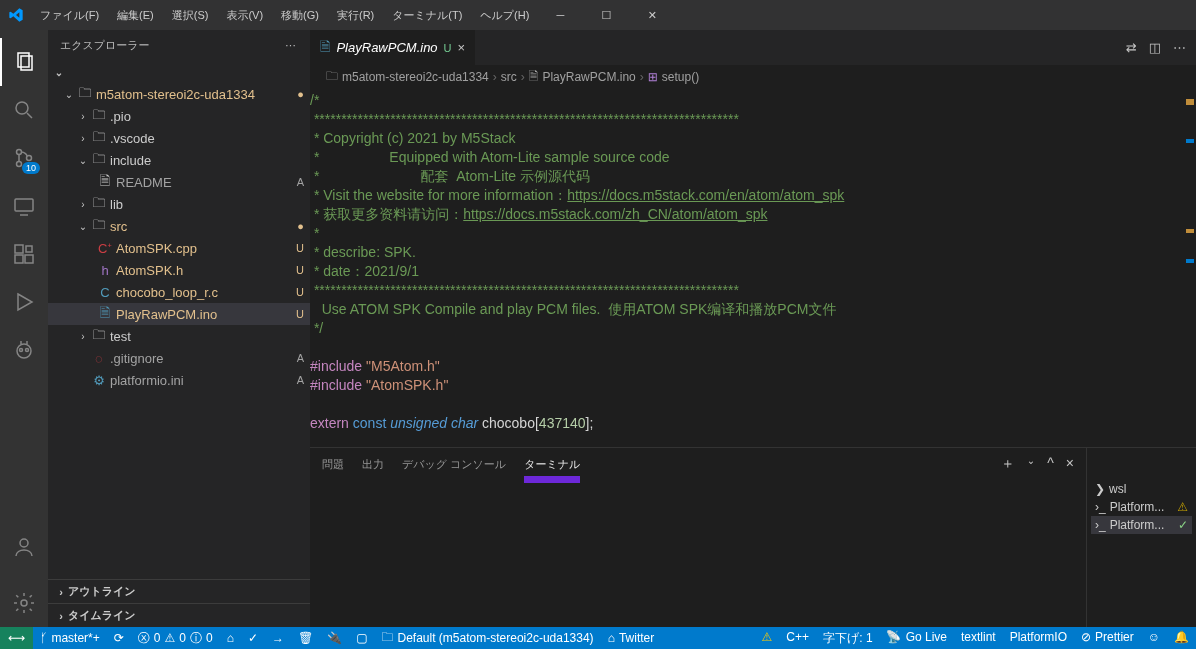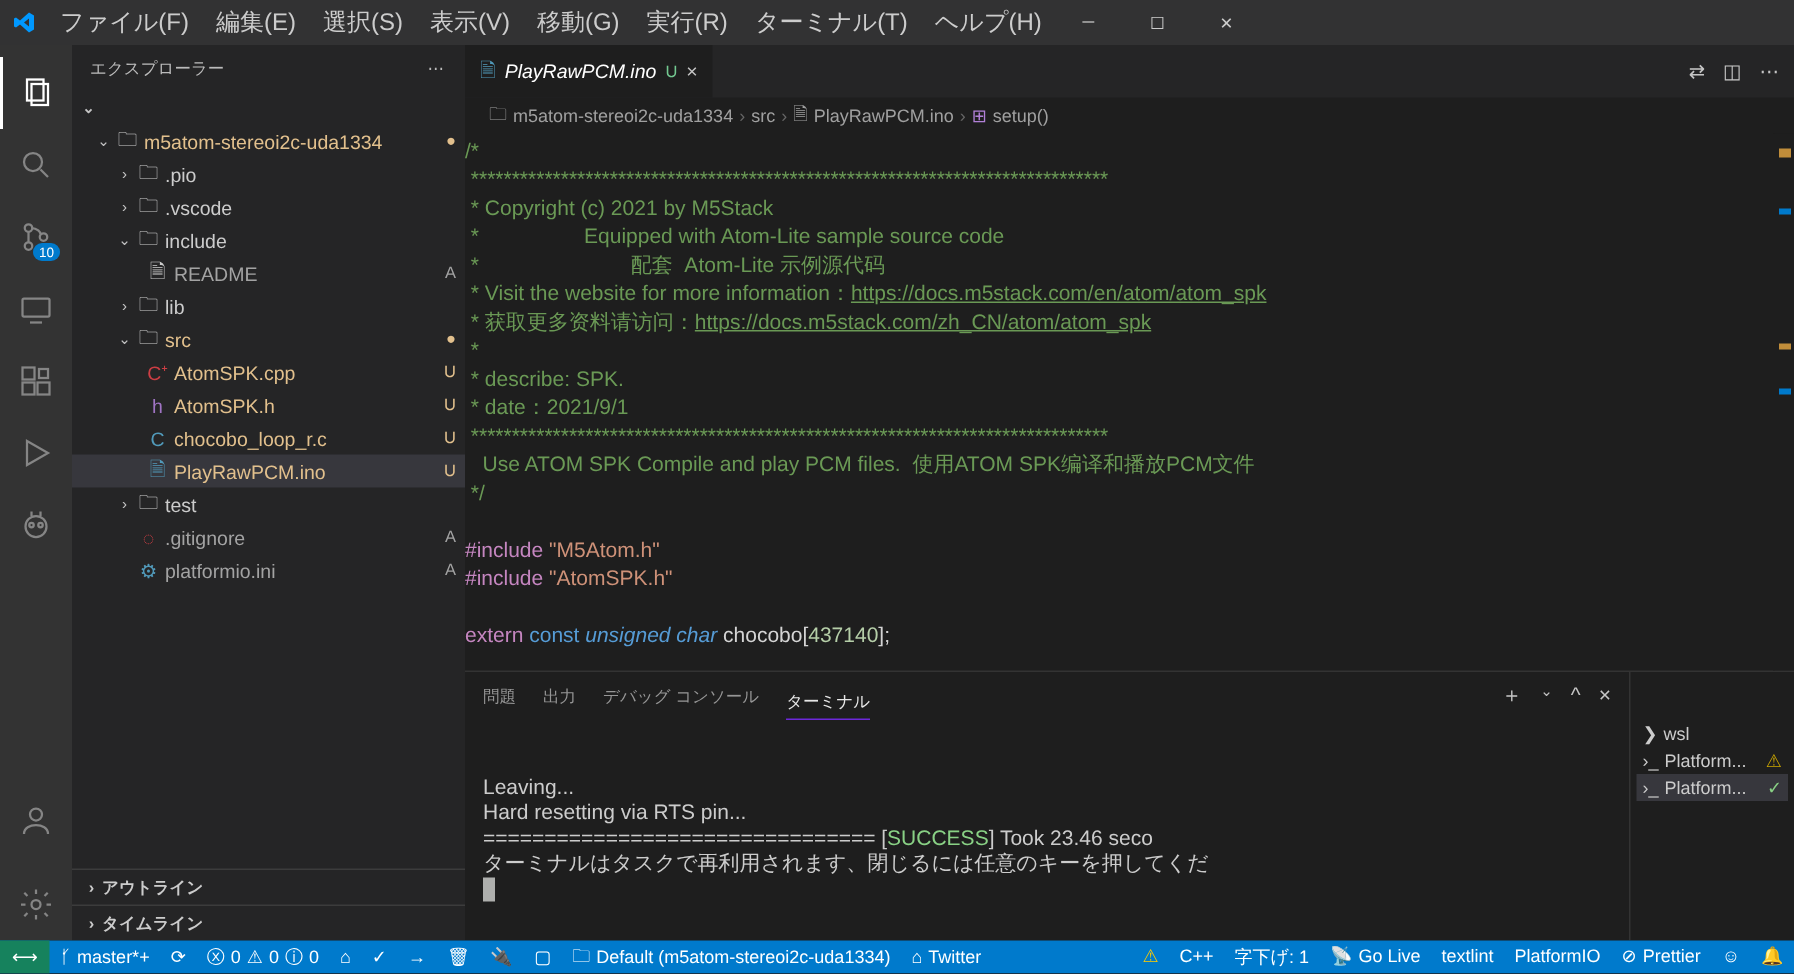--- a/index.html
+++ b/index.html
@@ -1,20 +1,20 @@
 <!DOCTYPE html>
 <html><head>
 <meta charset="utf-8">
 <style>
 * { margin: 0; padding: 0; box-sizing: border-box; font-family: "Segoe UI", "Yu Gothic UI", sans-serif; }
 body { background: #1e1e1e; color: #cccccc; font-size: 13px; width: 1196px; height: 649px; overflow: hidden; display: flex; flex-direction: column; }
 .titlebar { height: 30px; background: #323233; display: flex; align-items: center; padding: 0 0 0 8px; }
 .titlebar .logo { width: 16px; height: 16px; margin-right: 8px; }
 .menubar { display: flex; gap: 2px; }
-.menubar span { padding: 4px 8px; font-size: 16px; cursor: pointer; text-align: center; }
+.menubar span { padding: 4px 8px; font-size: 11px; cursor: pointer; text-align: center; }
 .titlebar .title { flex: 1; text-align: center; font-size: 12px; color: #cccccc; }
 .winctrl { display: flex; }
 .winctrl div { width: 46px; height: 30px; display: flex; align-items: center; justify-content: center; font-size: 11px; cursor: pointer; }
 .main { flex: 1; display: flex; overflow: hidden; }
 .activitybar { width: 48px; background: #333333; display: flex; flex-direction: column; align-items: center; padding-top: 8px; }
 .activitybar .ab-item { width: 48px; height: 48px; display: flex; align-items: center; justify-content: center; position: relative; cursor: pointer; color: #858585; }
 .activitybar .ab-item.active { color: #ffffff; border-left: 2px solid #fff; }
 .activitybar .ab-bottom { margin-top: auto; margin-bottom: 8px; }
 .badge { position: absolute; bottom: 8px; right: 8px; background: #007acc; color: #fff; border-radius: 8px; font-size: 9px; padding: 1px 4px; min-width: 14px; text-align: center; }
 .sidebar { width: 262px; background: #252526; display: flex; flex-direction: column; }
@@ -49,21 +49,21 @@
 .plain { color: #d4d4d4; }
 .link { color: #6a9955; text-decoration: underline; }
 .minimap { width: 14px; background: #1e1e1e; border-left:1px solid #1e1e1e; position:relative; }
 .minimap .mm1 { position:absolute; right:2px; top:10px; width:8px; height:6px; background:#c08d3a; }
 .minimap .mm2 { position:absolute; right:2px; top:50px; width:8px; height:4px; background:#007acc; }
 .minimap .mm3 { position:absolute; right:2px; top:140px; width:8px; height:4px; background:#c08d3a; }
 .minimap .mm4 { position:absolute; right:2px; top:170px; width:8px; height:4px; background:#007acc; }
 .panel { height: 180px; border-top: 1px solid #333; display: flex; background: #1e1e1e; }
 .panel-main { flex: 1; display:flex; flex-direction:column; }
 .panel-tabs { display: flex; align-items: center; height: 32px; padding: 0 12px; gap: 18px; font-size: 11px; color: #969696; }
-.panel-tabs .pt.active { color: #e7e7e7; border-bottom: 1px solid #6d28d9; padding-bottom: 4px; margin-top: 11px; }
+.panel-tabs .pt.active { color: #e7e7e7; border-bottom: 7px solid #6d28d9; padding-bottom: 4px; margin-top: 11px; }
 .panel-tabs .pt { cursor:pointer; }
 .panel-actions { margin-left: auto; display:flex; gap:12px; color:#c5c5c5; font-size:14px; }
 .terminal-body { flex:1; font-family: Consolas, monospace; font-size: 14px; padding: 4px 12px; color: #cccccc; white-space: pre-wrap; overflow:hidden;}
 .term-success { color: #89d185; }
 .cursor { display:inline-block; width:8px; height:16px; background:#aeafad; vertical-align:text-bottom; }
 .panel-side { width: 110px; border-left: 1px solid #333; padding: 32px 4px 4px 4px; font-size: 12px; }
 .ps-row { display:flex; align-items:center; gap:4px; padding:2px 4px; cursor:pointer; color:#ccc; }
 .ps-row.sel { background:#37373d; }
 .ps-row .warn { color:#cca700; margin-left:auto; }
 .ps-row .ok { color:#89d185; margin-left:auto; }
@@ -320,27 +320,20 @@
           <span class="pt">出力</span>
           <span class="pt">デバッグ コンソール</span>
           <span class="pt active">ターミナル</span>
           <div class="panel-actions">
             <span>＋</span>
               <span style="font-size:10px;">⌄</span>
             <span>^</span>
             <span>×</span>
           </div>
         </div>
-        <div class="terminal-body">
-
-<span>Leaving...</span>
-<span>Hard resetting via RTS pin...</span>
-<span>================================ [</span><span class="term-success">SUCCESS</span><span>] Took 23.46 seco</span>
-<span>ターミナルはタスクで再利用されます、閉じるには任意のキーを押してくだ</span>
-<span class="cursor"></span></div>
       </div>
       <div class="panel-side">
         <div class="ps-row">
             <span>❯</span>
             <span>wsl</span>
           </div>
         <div class="ps-row">
             <span>›_</span>
             <span>Platform...</span>
             <span class="warn">⚠</span>

